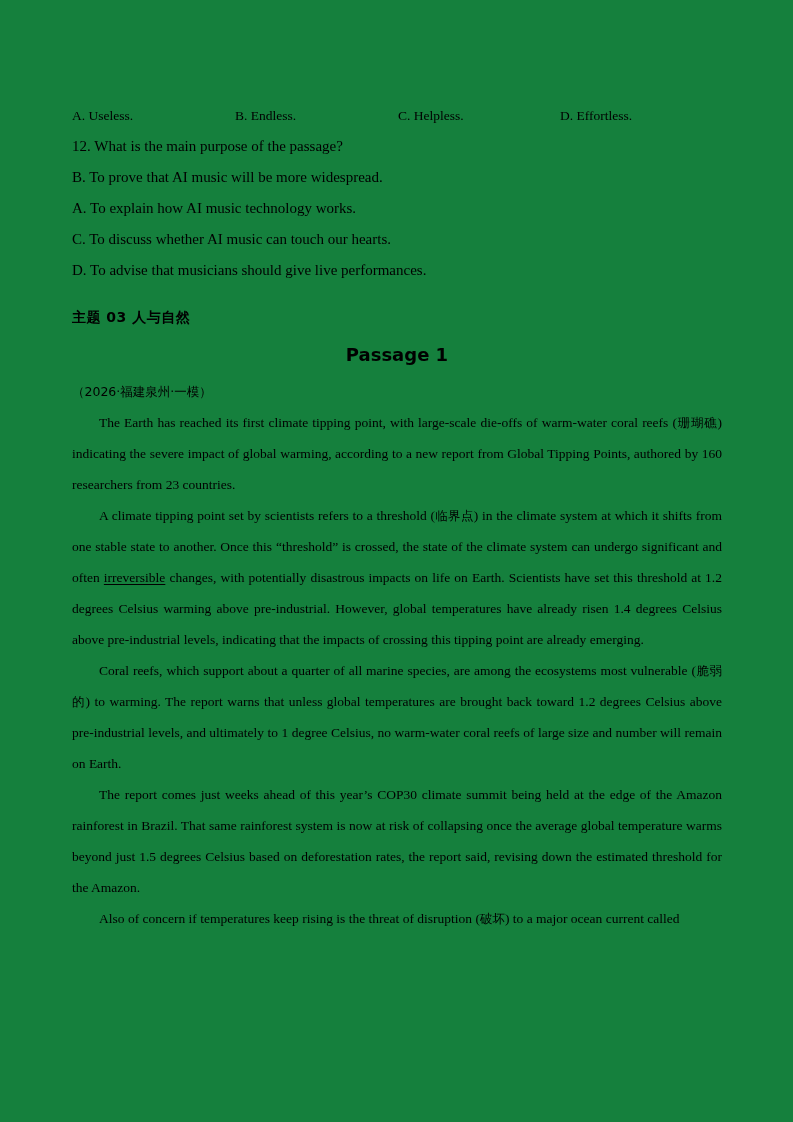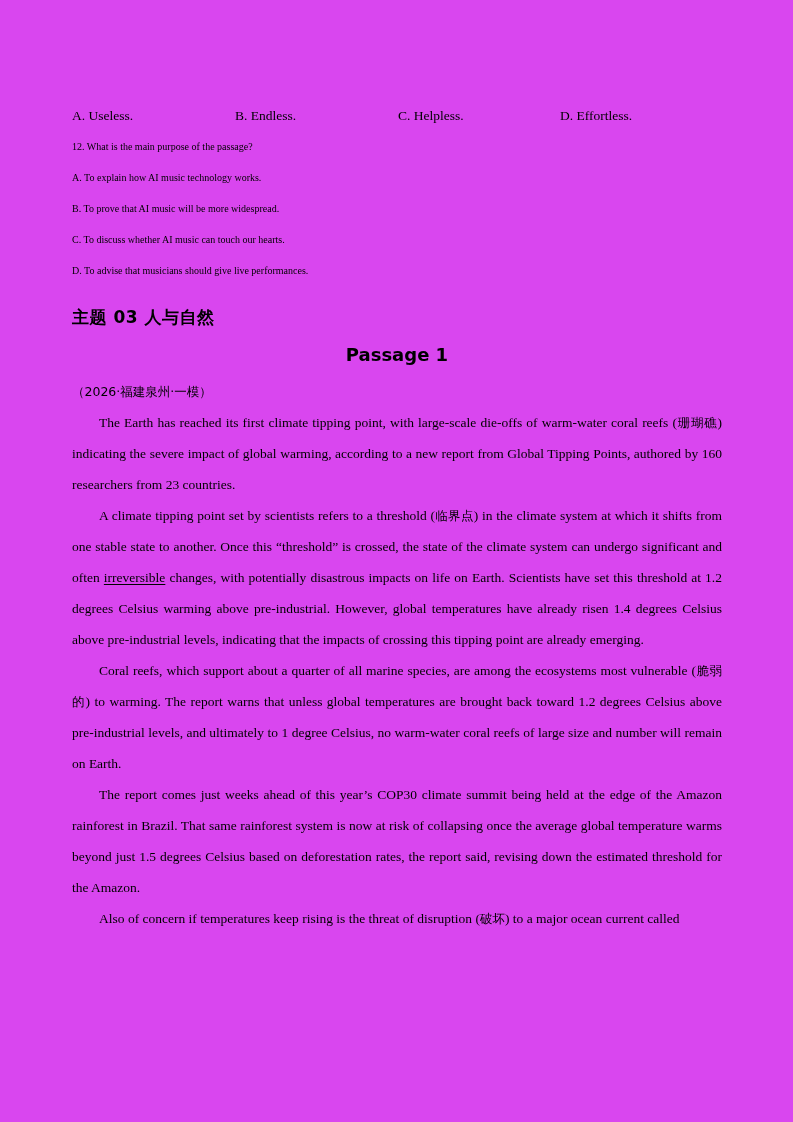--- a/index.html
+++ b/index.html
@@ -10,21 +10,21 @@
   body {
     font-family: "Liberation Serif", "DejaVu Serif", serif;
     color: #000000;
     -webkit-font-smoothing: antialiased;
   }
   .page {
     position: relative;
     width: 793px;
     height: 1122px;
     margin: 0 auto;
-    background: #d946ef;
+    background: #15803d;
     overflow: hidden;
     box-sizing: border-box;
   }
   .content {
     position: absolute;
     left: 72px;
     top: 100px;
     width: 650px;
   }
 
@@ -40,31 +40,31 @@
     position: absolute;
     top: 0;
   }
   .opt-a { left: 0px; }
   .opt-b { left: 163px; }
   .opt-c { left: 326px; }
   .opt-d { left: 488px; }
 
   
   .q-line {
-    font-size: 10px;
+    font-size: 15px;
     line-height: 31px;
     height: 31px;
     white-space: nowrap;
   }
 
   
   .section-heading {
     font-family: "DejaVu Sans", "Liberation Sans", sans-serif;
     font-weight: bold;
-    font-size: 17px;
+    font-size: 14px;
     line-height: 30px;
     margin-top: 16px;
     margin-bottom: 6px;
     letter-spacing: 0.5px;
   }
 
   
   .passage-title {
     font-family: "DejaVu Sans", "Liberation Sans", sans-serif;
     font-weight: bold;
@@ -124,22 +124,22 @@
   <div class="content">
 
     <div class="option-row">
       <span class="opt opt-a">A. Useless.</span>
       <span class="opt opt-b">B. Endless.</span>
       <span class="opt opt-c">C. Helpless.</span>
       <span class="opt opt-d">D. Effortless.</span>
     </div>
 
     <div class="q-line">12. What is the main purpose of the passage?</div>
+    <div class="q-line">B. To prove that AI music will be more widespread.</div>
     <div class="q-line">A. To explain how AI music technology works.</div>
-    <div class="q-line">B. To prove that AI music will be more widespread.</div>
     <div class="q-line">C. To discuss whether AI music can touch our hearts.</div>
     <div class="q-line">D. To advise that musicians should give live performances.</div>
 
     <div class="section-heading">主题 03  人与自然</div>
 
     <div class="passage-title">Passage 1</div>
 
     <div class="source-line">（2026·福建泉州·一模）</div>
 
     <p class="para"><span>The Earth has reached its first climate tipping point, with large-scale die-offs of warm-water coral reefs (</span><span class="gloss">珊瑚礁</span><span>) indicating the severe impact of global warming, according to a new report from Global Tipping Points, authored by 160 researchers from 23 countries.</span></p>

